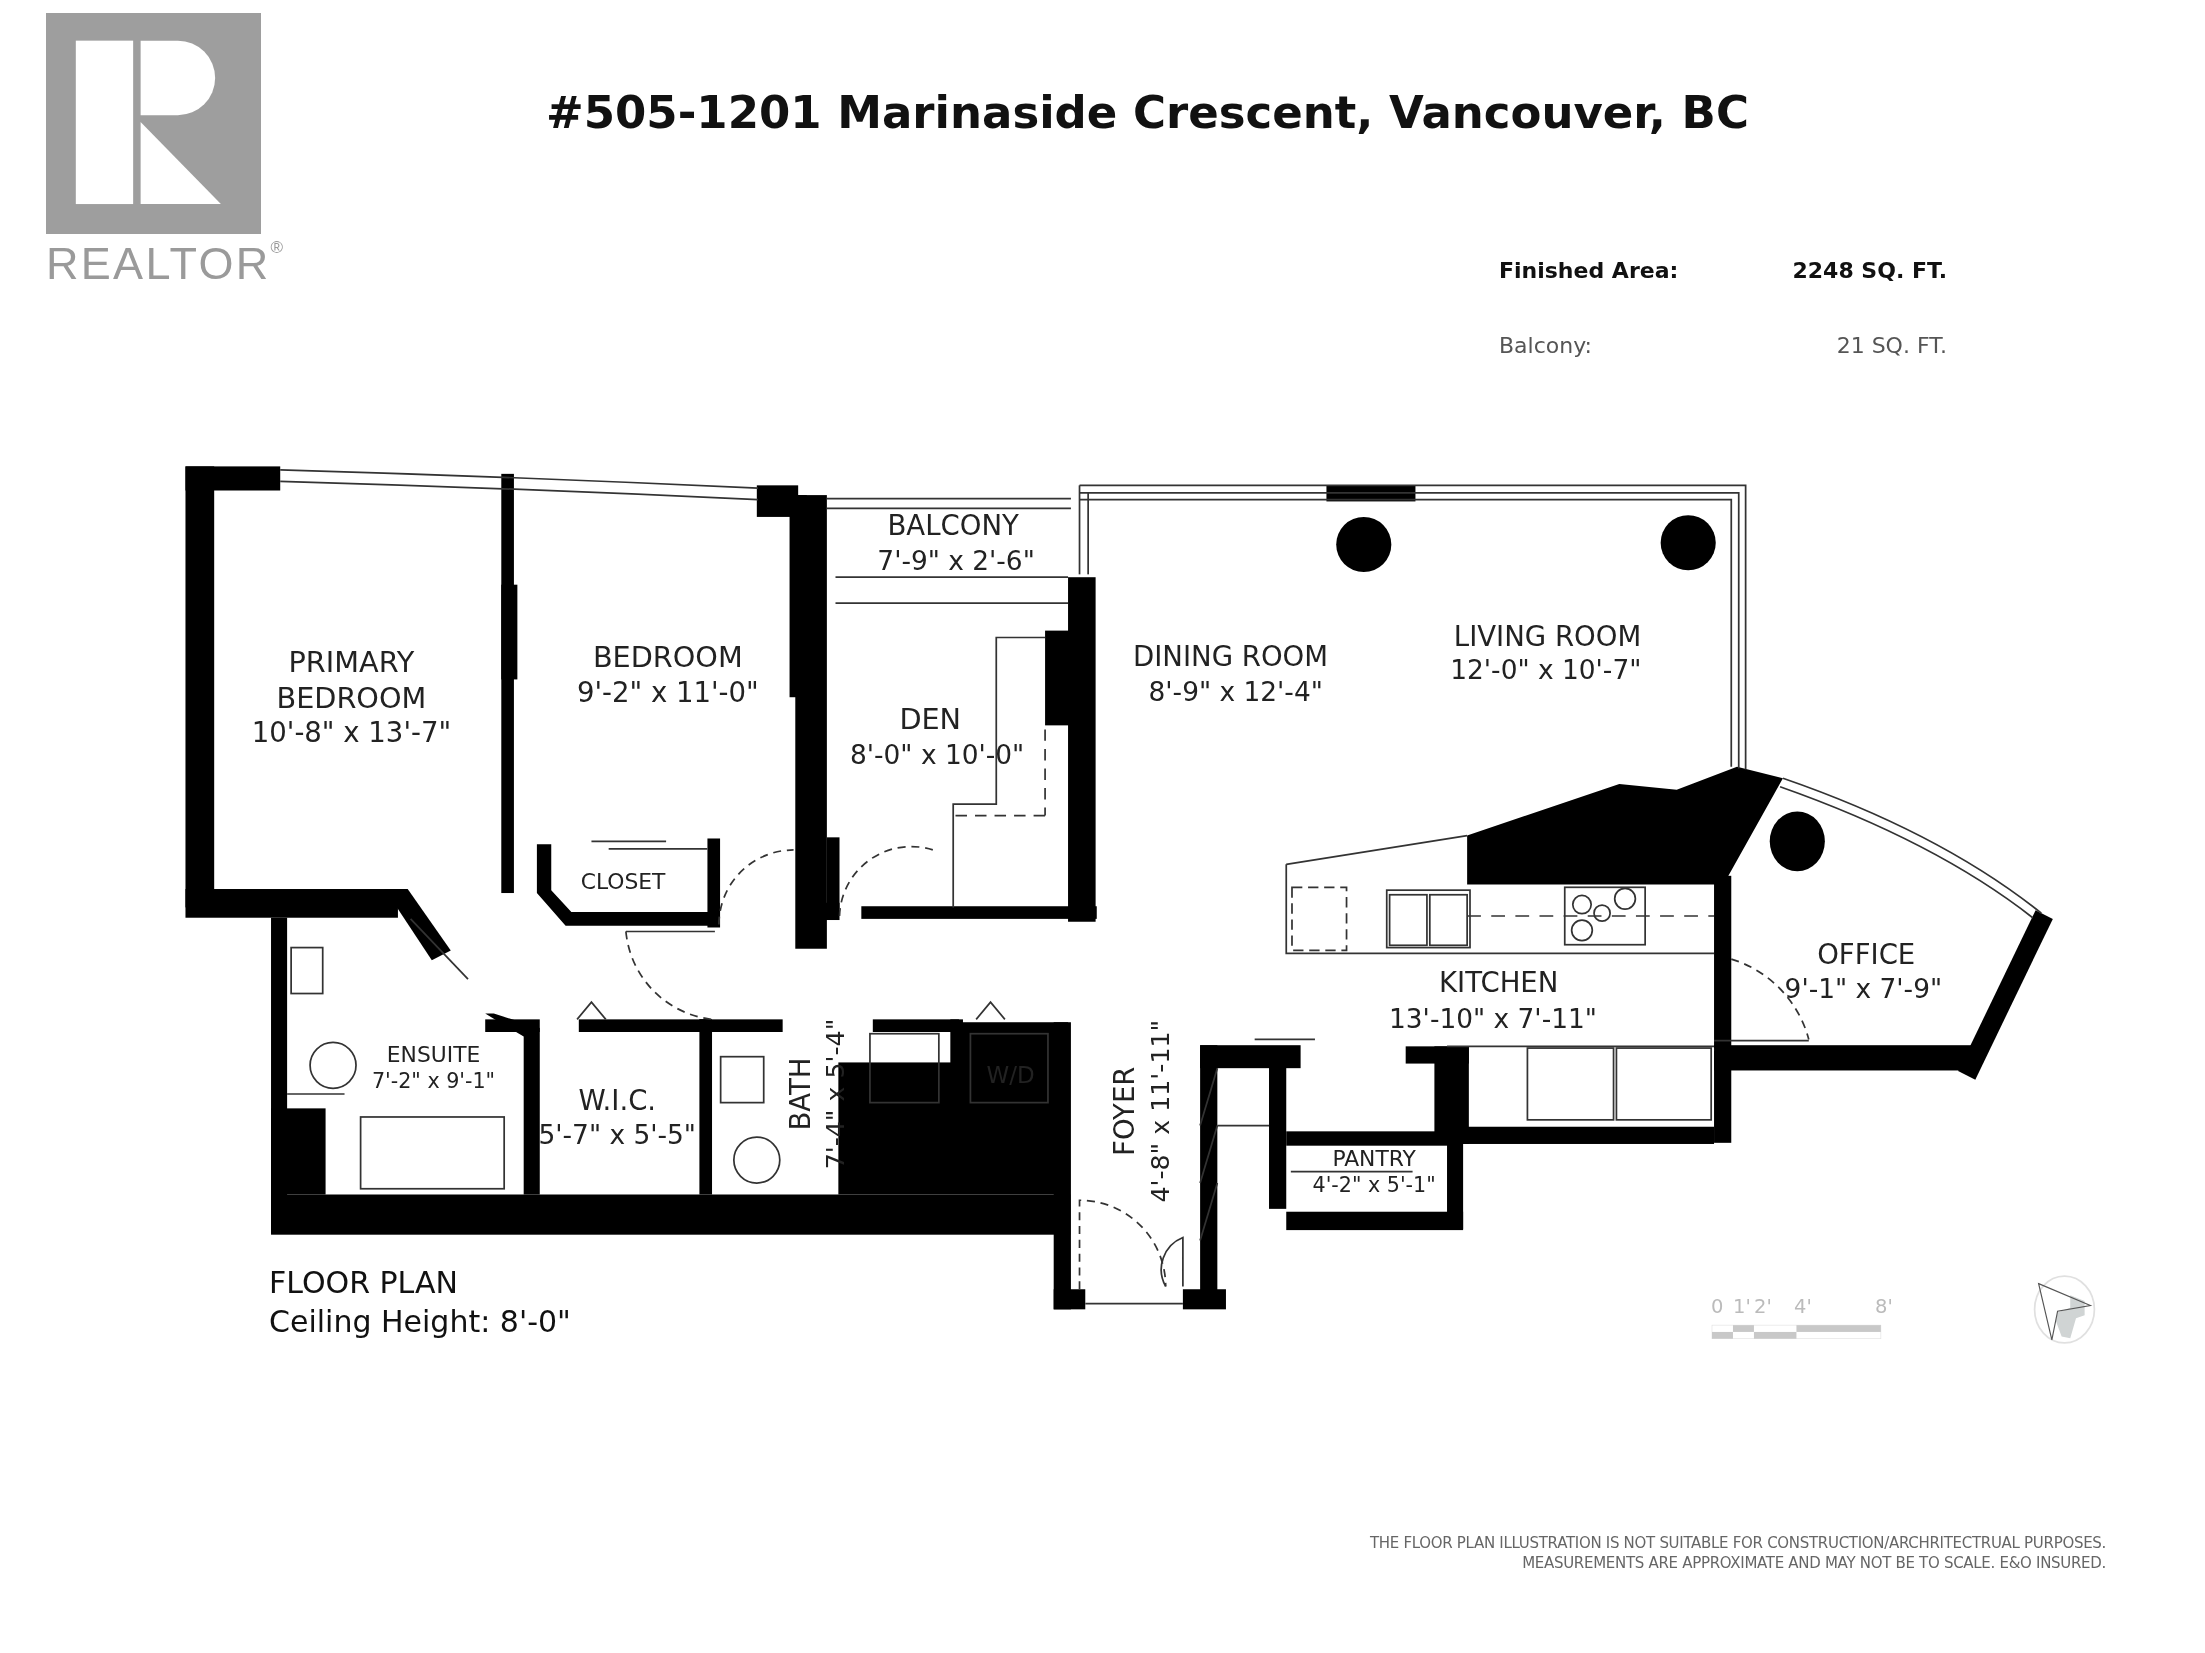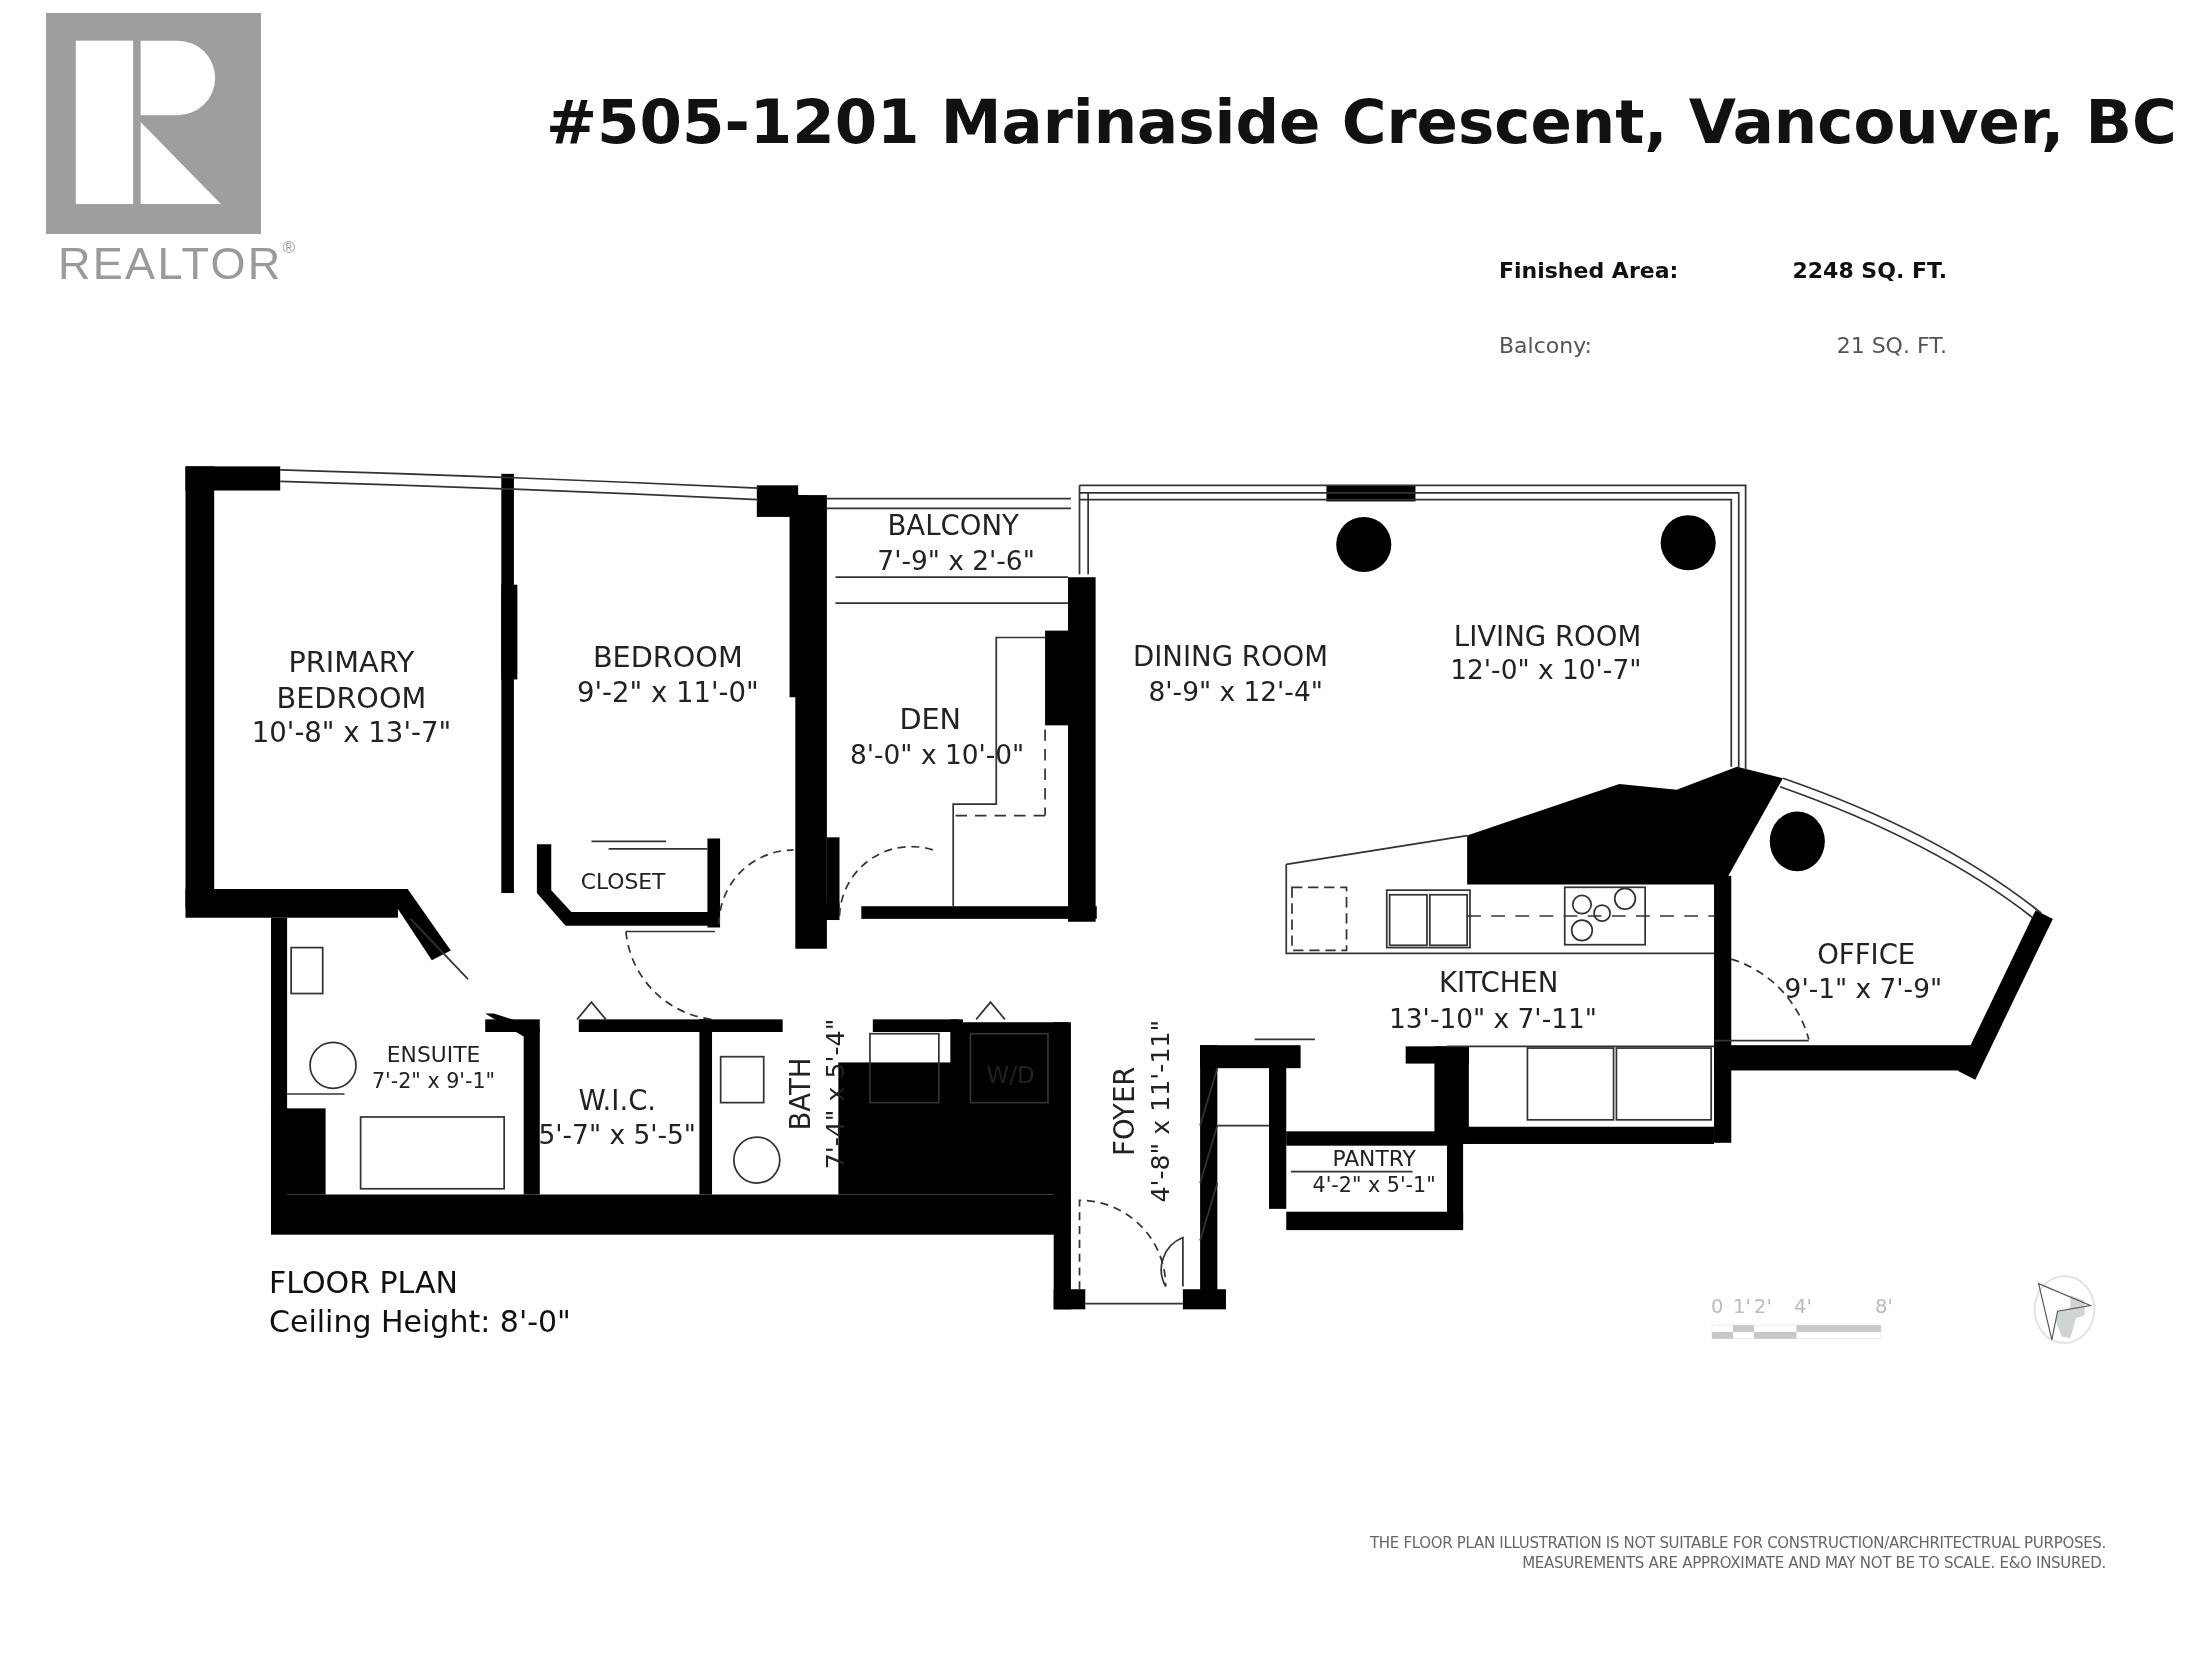--- a/index.html
+++ b/index.html
@@ -1,22 +1,22 @@
 <!DOCTYPE html>
 <html style="font-size:9.2px"><head>
 <meta charset="utf-8">
 <style>
   html, body { margin: 0; padding: 0; background: #ffffff; }
   body { width: 2205px; height: 1654px; position: relative; overflow: hidden;
          font-family: "DejaVu Sans", "Liberation Sans", sans-serif; color: #111; }
   .logo { position: absolute; left: 46px; top: 12.6px; width: 218px; }
   .logo-box { width: 215px; height: 221px; background: #9e9e9e; position: relative; }
-  .logo-word { font-family: "Liberation Sans", sans-serif; font-size: 45px; color: #9a9a9a; letter-spacing: 2.3px; margin-top: 4.6px; font-weight: normal; margin-left: 12px; }
+  .logo-word { font-family: "Liberation Sans", sans-serif; font-size: 45px; color: #9a9a9a; letter-spacing: 2.3px; margin-top: 4.6px; font-weight: normal; }
   .logo-word sup { font-size: 17px; vertical-align: top; }
-  .title { position: absolute; left: 546px; top: 86px; font-size: 61px; font-weight: bold; letter-spacing: 0px; white-space: nowrap; }
+  .title { position: absolute; left: 546px; top: 86px; font-size: 45px; font-weight: bold; letter-spacing: 0px; white-space: nowrap; }
   .area { position: absolute; left: 1499px; top: 233px; width: 448px; font-size: 22px; }
   .area-row { display: flex; justify-content: space-between; height: 75px; align-items: center; }
   .area-row.bold { font-weight: bold; }
   .area-row.light { color: #555; font-weight: normal; }
   .plan { position: absolute; left: 0; top: 0; }
   .room-label { font-family: "DejaVu Sans", sans-serif; fill: #222; text-anchor: middle; }
   .footer-label { position: absolute; left: 269px; top: 1263px; font-size: 30px; line-height: 39px; }
   .disclaimer { position: absolute; right: 99px; top: 1534px; font-size: 15px; color: #666; text-align: right; line-height: 19.5px; letter-spacing: -0.3px; margin-left: 47px; }
   .scale { position: absolute; left: 1711px; top: 1295px; }
   .scale-ticks { position: relative; height: 29px; width: 253px; font-size: 19.5px; color: #bbb; }

